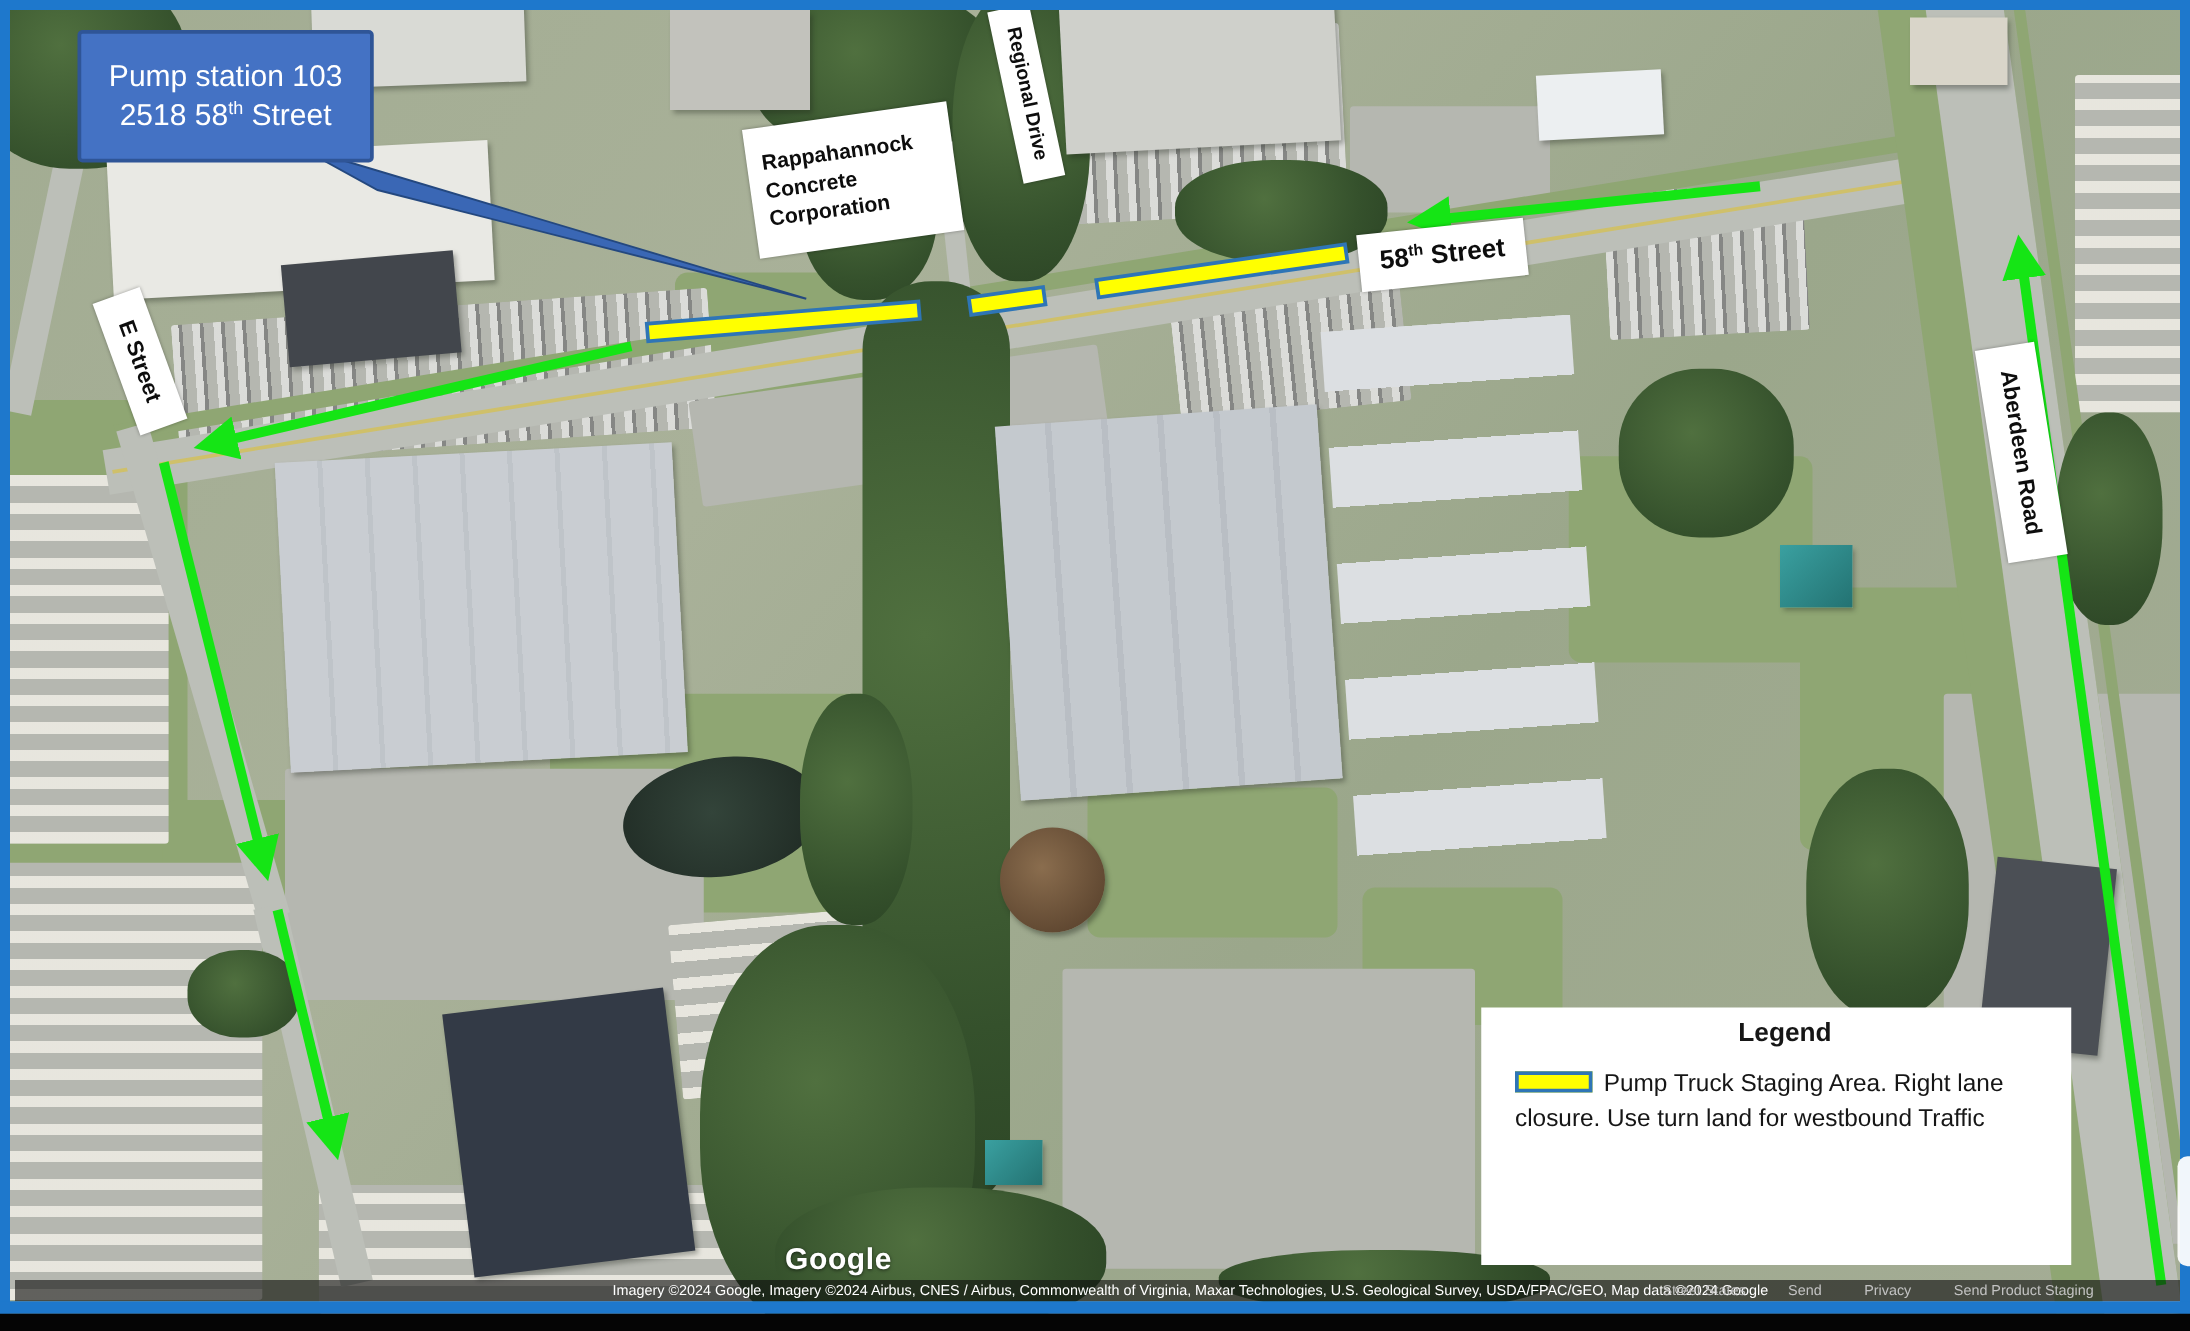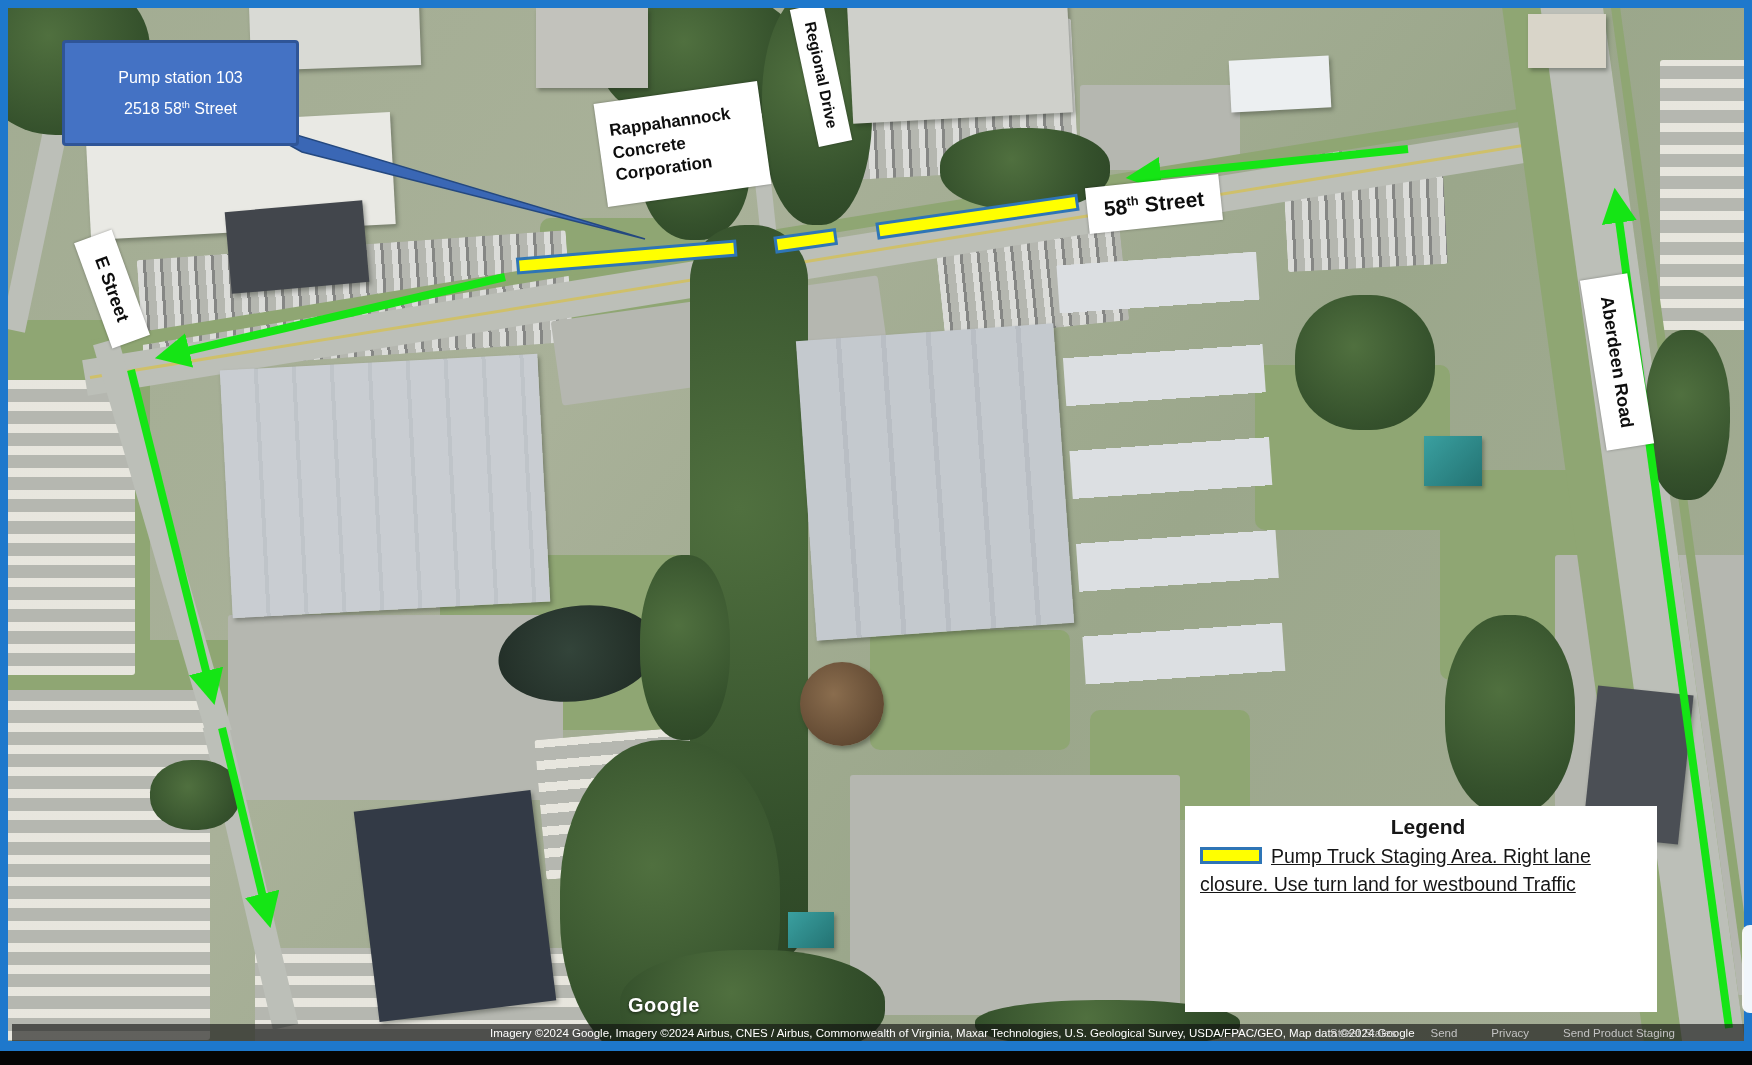--- a/index.html
+++ b/index.html
@@ -16,32 +16,32 @@
   .tree{background:radial-gradient(circle at 42% 38%,#50703f,#35512c 68%,#2d4626 100%);border-radius:46%;}
   .bld{background:#ccd0d4;box-shadow:2px 3px 4px rgba(30,35,25,.35);}
   .road{background:#bcbfb8;}
   .rr{transform-origin:0 0;}
   .rc{transform-origin:left center;}
   
   #overlay{position:absolute;left:0;top:0;z-index:10;}
   .lbl{position:absolute;background:#fff;color:#0d0d0d;font-weight:700;display:flex;align-items:center;justify-content:center;
        text-align:left;box-shadow:0 0 3px rgba(0,0,0,.35);z-index:20;line-height:1.35;}
   .sup{font-size:.6em;vertical-align:super;line-height:0;}
-  #callout{position:absolute;left:62px;top:40px;width:231px;height:100px;background:#4472c4;border:3px solid #2f5597;
-           border-radius:4px;color:#fff;font-size:16px;line-height:31px;display:flex;flex-direction:column;
+  #callout{position:absolute;left:62px;top:24px;width:231px;height:100px;background:#4472c4;border:3px solid #2f5597;
+           border-radius:4px;color:#fff;font-size:24px;line-height:31px;display:flex;flex-direction:column;
            align-items:center;justify-content:center;z-index:21;}
   #legend{position:absolute;left:1185px;top:806px;width:472px;height:206px;background:#fff;color:#161616;
           z-index:22;padding:5px 1px 0 15px;box-sizing:border-box;font-size:19.5px;line-height:28px;}
   #legend .ttl{text-align:center;font-weight:700;font-size:21px;margin:2px 0 1px 0;}
-  #legend p{margin:0;text-decoration:underline;}
+  #legend p{margin:12px;}
   .swatch{display:inline-block;width:56px;height:11px;background:#ffff00;border:3px solid #2e75b6;
           vertical-align:-1px;margin-right:9px;}
   .leg-arrow{vertical-align:-2px;margin-right:7px;}
   
-  #glogo{position:absolute;left:628px;top:994px;color:#fff;font-size:20px;font-weight:700;letter-spacing:.5px;
+  #glogo{position:absolute;left:628px;top:994px;color:#fff;font-size:24px;font-weight:700;letter-spacing:.5px;
          z-index:30;text-shadow:0 1px 3px rgba(0,0,0,.6);}
   #attrbar{position:absolute;left:12px;top:1024px;width:1752px;height:17px;background:rgba(15,15,15,.62);
            z-index:31;color:#fff;font-size:11.5px;display:flex;align-items:center;white-space:nowrap;overflow:hidden;}
   #attrbar .imagery{position:absolute;left:478px;}
   #attrbar .links{position:absolute;left:1318px;display:flex;gap:34px;color:#c2c2c2;}
   
   .frame{position:absolute;background:#1e78cc;z-index:40;}
   #blackband{position:absolute;left:0;top:1051px;width:1752px;height:14px;background:#050505;z-index:41;}
   #sliver{position:absolute;left:1742px;top:925px;width:10px;height:88px;background:#fdfdfd;border-radius:8px 0 0 8px;
           z-index:45;opacity:.95;}

